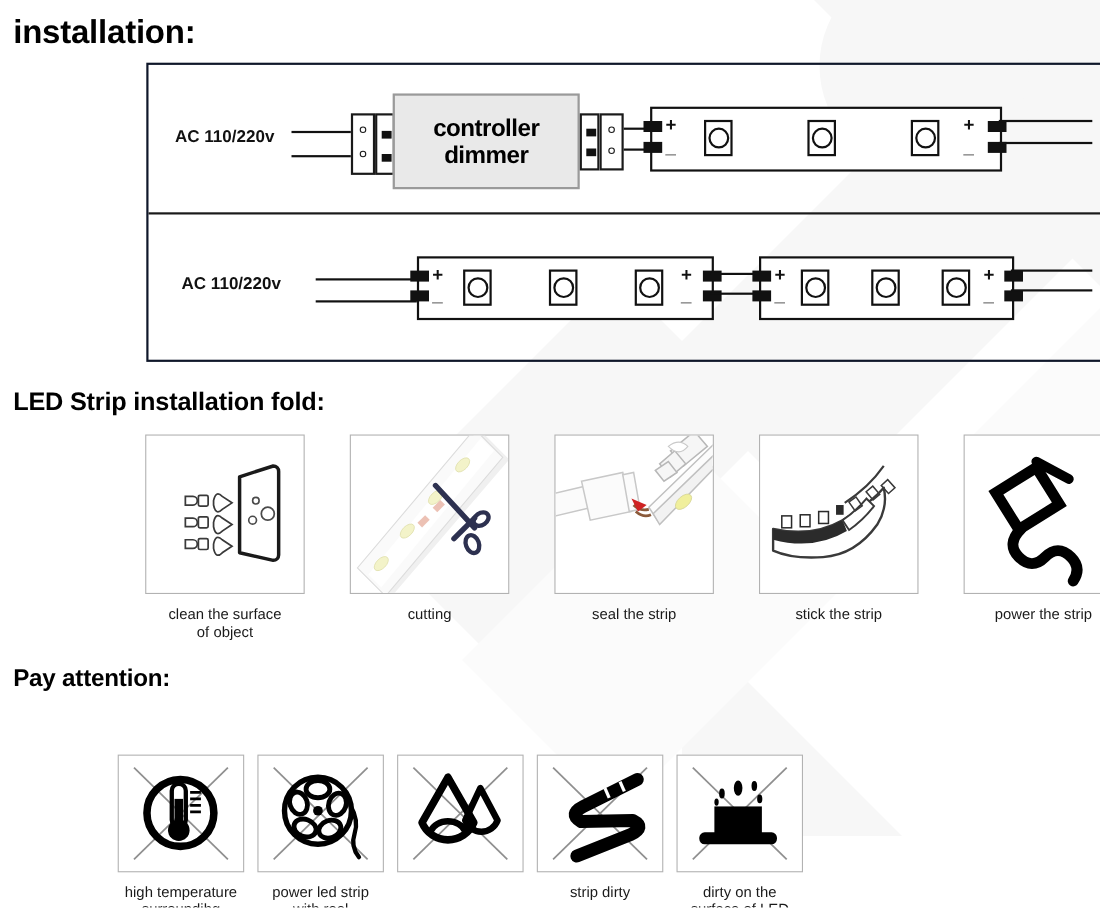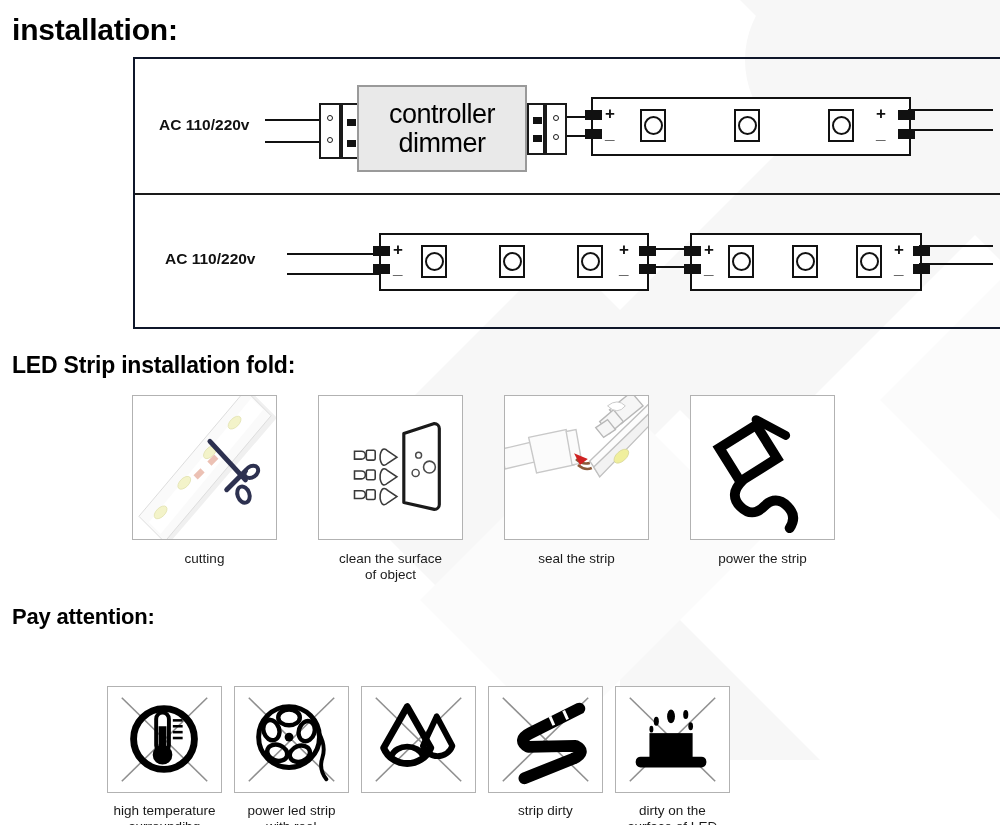--- a/index.html
+++ b/index.html
@@ -111,22 +111,22 @@
     background: #e9e9e9;
     border: 2px solid #9a9a9a;
     box-sizing: border-box;
     display: flex;
     flex-direction: column;
     align-items: center;
     justify-content: center;
     line-height: 1.05;
   }
   #controller-box span {
-    font-size: 27px;
-    font-weight: normal;
+    font-size: 22px;
+    font-weight: bold;
     color: #000;
     letter-spacing: -0.5px;
   }
 
   
   .led-strip {
     position: absolute;
     border: 2.5px solid #111;
     background: #fff;
     box-sizing: border-box;
@@ -343,20 +343,44 @@
     <div class="wire" style="left:784px; top:50px; width:74px;"></div>
     <div class="wire" style="left:784px; top:68px; width:74px;"></div>
   </div>
 </div>
 
 <div class="card-row" id="steps-row">
 
   <div class="card">
     <div class="thumb">
       <svg viewBox="0 0 145 145">
+        <g fill="none" stroke="#3a3a3a" stroke-width="1.6">
+          <path d="M36 56 h7 a3 3 0 0 1 0 8 h-7 z"></path>
+          <rect x="48" y="55" width="9" height="10" rx="1.5"></rect>
+          <path d="M62 60 q2-10 8-4 l9 6 -9 6 q-6 6 -8 -4 z"></path>
+          <path d="M36 76 h7 a3 3 0 0 1 0 8 h-7 z"></path>
+          <rect x="48" y="75" width="9" height="10" rx="1.5"></rect>
+          <path d="M62 80 q2-10 8-4 l9 6 -9 6 q-6 6 -8 -4 z"></path>
+          <path d="M36 96 h7 a3 3 0 0 1 0 8 h-7 z"></path>
+          <rect x="48" y="95" width="9" height="10" rx="1.5"></rect>
+          <path d="M62 100 q2-10 8-4 l9 6 -9 6 q-6 6 -8 -4 z"></path>
+        </g>
+        <path d="M86 38 L117 28 a5 5 0 0 1 5 5 L122 110 a5 5 0 0 1 -5 5 L86 108 Z" fill="none" stroke="#1a1a1a" stroke-width="3.2" stroke-linejoin="round"></path>
+        <circle cx="101" cy="60" r="3" fill="none" stroke="#4a4a4a" stroke-width="1.5"></circle>
+        <circle cx="112" cy="72" r="6" fill="none" stroke="#4a4a4a" stroke-width="1.6"></circle>
+        <circle cx="98" cy="78" r="3.6" fill="none" stroke="#4a4a4a" stroke-width="1.5"></circle>
+      </svg>
+    </div>
+    <div class="caption">clean the surface
+of object</div>
+  </div>
+
+  <div class="card">
+    <div class="thumb">
+      <svg viewBox="0 0 145 145">
         <g>
           <path d="M118 -6 L146 22 L36 150 L8 122 Z" fill="#f0f0f0"></path>
           <path d="M114 -6 L140 20 L32 148 L6 122 Z" fill="#fafafa" stroke="#dcdcdc" stroke-width="1"></path>
           <path d="M120 2 L132 14 L28 140 L16 128 Z" fill="#ffffff" opacity="0.85"></path>
           <g fill="#f3f3c9" stroke="#e2e2b0" stroke-width="0.8">
             <ellipse cx="103" cy="27" rx="8" ry="4.5" transform="rotate(-45 103 27)"></ellipse>
             <ellipse cx="78" cy="57" rx="8" ry="4.5" transform="rotate(-45 78 57)"></ellipse>
             <ellipse cx="52" cy="88" rx="8" ry="4.5" transform="rotate(-45 52 88)"></ellipse>
             <ellipse cx="28" cy="118" rx="8" ry="4.5" transform="rotate(-45 28 118)"></ellipse>
           </g>
@@ -374,44 +398,20 @@
           <ellipse cx="112" cy="100" rx="6" ry="8.5" transform="rotate(-20 112 100)"></ellipse>
         </g>
       </svg>
     </div>
     <div class="caption">cutting</div>
   </div>
 
   <div class="card">
     <div class="thumb">
       <svg viewBox="0 0 145 145">
-        <g fill="none" stroke="#3a3a3a" stroke-width="1.6">
-          <path d="M36 56 h7 a3 3 0 0 1 0 8 h-7 z"></path>
-          <rect x="48" y="55" width="9" height="10" rx="1.5"></rect>
-          <path d="M62 60 q2-10 8-4 l9 6 -9 6 q-6 6 -8 -4 z"></path>
-          <path d="M36 76 h7 a3 3 0 0 1 0 8 h-7 z"></path>
-          <rect x="48" y="75" width="9" height="10" rx="1.5"></rect>
-          <path d="M62 80 q2-10 8-4 l9 6 -9 6 q-6 6 -8 -4 z"></path>
-          <path d="M36 96 h7 a3 3 0 0 1 0 8 h-7 z"></path>
-          <rect x="48" y="95" width="9" height="10" rx="1.5"></rect>
-          <path d="M62 100 q2-10 8-4 l9 6 -9 6 q-6 6 -8 -4 z"></path>
-        </g>
-        <path d="M86 38 L117 28 a5 5 0 0 1 5 5 L122 110 a5 5 0 0 1 -5 5 L86 108 Z" fill="none" stroke="#1a1a1a" stroke-width="3.2" stroke-linejoin="round"></path>
-        <circle cx="101" cy="60" r="3" fill="none" stroke="#4a4a4a" stroke-width="1.5"></circle>
-        <circle cx="112" cy="72" r="6" fill="none" stroke="#4a4a4a" stroke-width="1.6"></circle>
-        <circle cx="98" cy="78" r="3.6" fill="none" stroke="#4a4a4a" stroke-width="1.5"></circle>
-      </svg>
-    </div>
-    <div class="caption">clean the surface
-of object</div>
-  </div>
-
-  <div class="card">
-    <div class="thumb">
-      <svg viewBox="0 0 145 145">
         <g fill="#fbfbfb" stroke="#c8c8c8" stroke-width="1.4">
           <path d="M-4 54 L30 46 L34 66 L0 74 Z"></path>
           <path d="M24 42 L62 34 L70 70 L32 78 Z"></path>
           <path d="M62 36 L72 34 L78 68 L68 70 Z"></path>
         </g>
         <g fill="#fcfcfc" stroke="#c0c0c0" stroke-width="1.4">
           <path d="M86 66 L148 6 L156 18 L94 78 Z"></path>
           <path d="M90 72 L150 14 L154 22 L96 82 Z" fill="#f2f2f2"></path>
         </g>
         <ellipse cx="118" cy="61" rx="9" ry="5" fill="#f0ef9c" stroke="#d8d79a" stroke-width="0.8" transform="rotate(-42 118 61)"></ellipse>
@@ -424,20 +424,42 @@
           <path d="M106 14 L128 -4 L140 10 L118 28 Z"></path>
           <path d="M96 26 L110 14 L120 26 L106 38 Z"></path>
           <path d="M92 32 L104 24 L112 34 L100 42 Z"></path>
         </g>
         <path d="M104 10 q10 -8 18 0 q-8 10 -18 0 Z" fill="#ffffff" stroke="#c9c9c9" stroke-width="1"></path>
       </svg>
     </div>
     <div class="caption">seal the strip</div>
   </div>
 
+  <div class="card">
+    <div class="thumb">
+      <svg viewBox="0 0 145 145">
+        <path d="M12 86 q36 8 64 -8 q26 -16 38 -30 q4 18 -6 34 q-20 28 -50 30 q-28 2 -46 -6 Z" fill="#ffffff" stroke="#3a3a3a" stroke-width="2.2" stroke-linejoin="round"></path>
+        <path d="M12 86 q36 8 64 -8 l4 10 q-30 18 -68 8 Z" fill="#2b2b2b"></path>
+        <g fill="#ffffff" stroke="#2b2b2b" stroke-width="1.4">
+          <rect x="20" y="74" width="9" height="11"></rect>
+          <rect x="37" y="73" width="9" height="11"></rect>
+          <rect x="54" y="70" width="9" height="11"></rect>
+        </g>
+        <rect x="70" y="64" width="7" height="9" fill="#2b2b2b"></rect>
+        <path d="M76 78 q12 -8 22 -20 l7 7 q-10 13 -23 22 Z" fill="#ffffff" stroke="#3a3a3a" stroke-width="1.8"></path>
+        <g fill="none" stroke="#3a3a3a" stroke-width="1.4">
+          <rect x="84" y="58" width="8" height="10" transform="rotate(-35 88 63)"></rect>
+          <rect x="100" y="48" width="8" height="10" transform="rotate(-40 104 53)"></rect>
+          <rect x="114" y="42" width="8" height="10" transform="rotate(-42 118 47)"></rect>
+        </g>
+        <path d="M78 62 q22 -14 36 -34" fill="none" stroke="#3a3a3a" stroke-width="2"></path>
+      </svg>
+    </div>
+    <div class="caption">stick the strip</div>
+  </div>
 
   <div class="card">
     <div class="thumb">
       <svg viewBox="0 0 145 145">
         <g stroke="#000000" stroke-width="9" fill="none" stroke-linecap="round">
           <path d="M66 24 L96 40"></path>
           <path d="M52 44 L84 60"></path>
         </g>
         <rect x="36" y="38" width="44" height="40" transform="rotate(-32 58 58)" fill="#ffffff" stroke="#000000" stroke-width="10"></rect>
         <path d="M52 86 q-14 14 -2 26 q12 12 24 0 q12 -12 24 0 q10 10 2 22" fill="none" stroke="#000000" stroke-width="10" stroke-linecap="round"></path>

